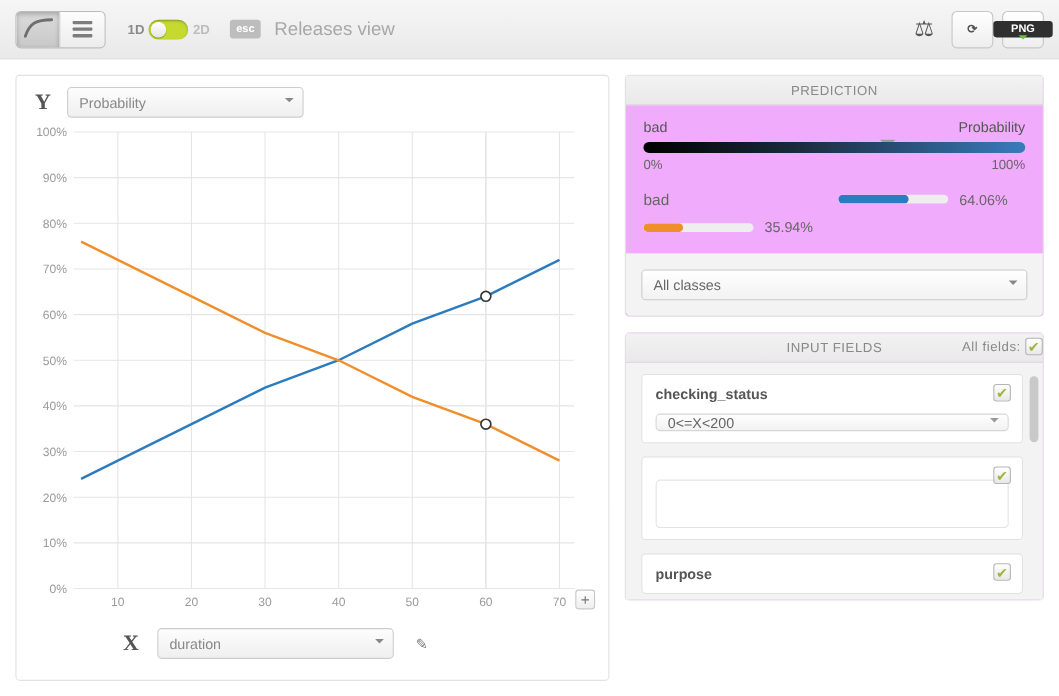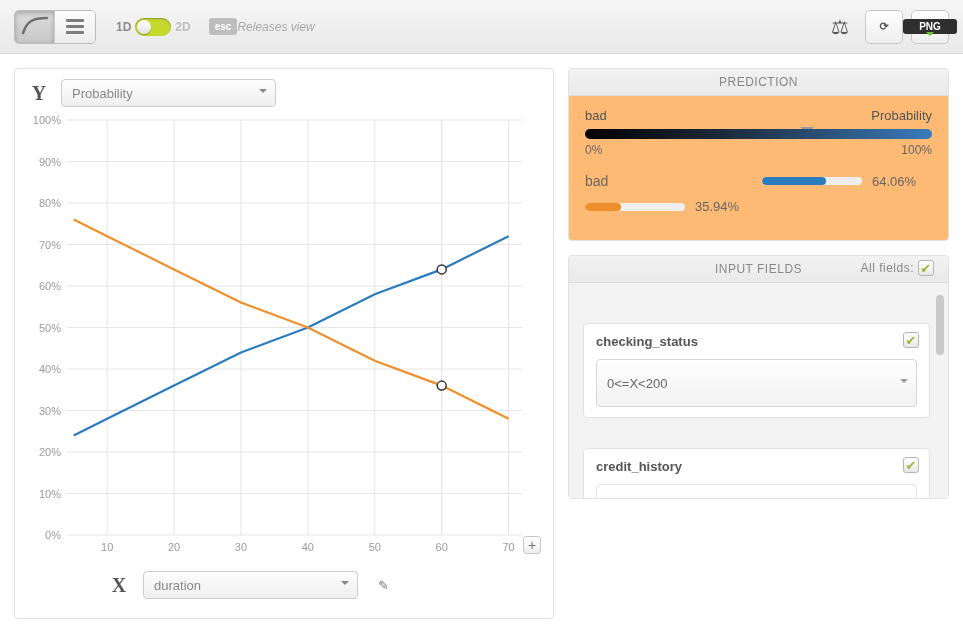--- a/index.html
+++ b/index.html
@@ -65,21 +65,21 @@
     position: absolute; left: 2px; top: 2px; width: 14px; height: 14px; border-radius: 50%;
     background: linear-gradient(#fff, #e5e5e5);
     box-shadow: 0 1px 1px rgba(0,0,0,.3);
   }
   .esc-key {
     display: inline-flex; align-items: center; justify-content: center;
     background: #bdbdbd; color: #fff; font-size: 10px; font-weight: 600;
     padding: 3px 6px; border-radius: 3px; margin-left: 18px;
   }
   .releases {
-    color: #a8a8a8; font-size: 12px; margin-left: 0; font-style: italic;
+    color: #a8a8a8; font-size: 17px; margin-left: 12px;
   }
   .toolbar-spacer { flex: 1; }
   .tool-btn {
     width: 38px; height: 34px; border: 1px solid #c7c7c7; border-radius: 5px;
     display: inline-flex; align-items: center; justify-content: center;
     background: linear-gradient(#ffffff,#eeeeee);
     cursor: pointer; margin-left: 8px;
     color: #555; font-weight: bold; font-size: 11px;
   }
   .png-icon { position: relative; background:#2f2f2f; color:#fff; border-radius:3px; padding:2px 16px; font-size:10px; }
@@ -104,21 +104,21 @@
   }
   .right-col {
     flex: 1;
     display: flex;
     flex-direction: column;
     gap: 14px;
   }
   .panel {
     border: 1px solid #e2e2e2;
     border-radius: 4px;
-    background: #fdba74;
+    background: #f0abfc;
   }
   .panel-header {
     background: linear-gradient(#f2f2f2,#e9e9e9);
     border-bottom: 1px solid #ddd;
     text-align: center;
     font-size: 12px;
     letter-spacing: .5px;
     color: #888;
     padding: 6px 10px;
     position: relative;
@@ -205,41 +205,41 @@
   .class-select-row {
     margin-top:16px; padding:14px; background:#f3f3f3;
     margin-left:-16px; margin-right:-16px; margin-bottom:-16px;
     border-top:1px solid #e5e5e5;
     border-bottom-left-radius:4px; border-bottom-right-radius:4px;
   }
   .class-select-row .select { flex: 0 0 240px; background:linear-gradient(#fff,#f2f2f2); color:#666; }
 
   
   .input-panel .panel-header { display:flex; justify-content:center; }
-  .all-fields { position:absolute; right:14px; top:4px; font-size:12px; color:#888; display:flex; align-items:center; gap:4px;}
+  .all-fields { position:absolute; right:0; top:4px; font-size:12px; color:#888; display:flex; align-items:center; gap:4px;}
   .check {
     width:16px; height:16px; border:1px solid #b5b5b5; border-radius:3px;
     background:linear-gradient(#fff,#e8e8e8); display:inline-flex; align-items:center; justify-content:center;
     color:#9db63a; font-size:13px; cursor:pointer;
   }
   .fields-scroll {
     height: 215px; overflow:hidden; position:relative;
     padding: 10px 18px 10px 14px; background:#f3f3f3;
   }
   .scroll-thumb {
     position:absolute; right:4px; top:12px; width:8px; height:60px; background:#c9c9c9; border-radius:4px;
   }
   .field-card {
     background:#fff; border:1px solid #e2e2e2; border-radius:4px;
-    padding:10px 12px; margin-bottom:12px; position:relative;margin-top:30px;
+    padding:10px 12px; margin-bottom:12px; position:relative;
   }
   .field-card .fname { font-weight:bold; font-size:13px; color:#555; }
   .field-card .check { position:absolute; right:10px; top:8px; }
   .field-input {
-    margin-top:10px; height:48px; border:1px solid #d6d6d6; border-radius:4px;
+    margin-top:10px; height:16px; border:1px solid #d6d6d6; border-radius:4px;
     background:linear-gradient(#fefefe,#f2f2f2);
     display:flex; align-items:center; justify-content:space-between; padding:0 26px 0 10px;
     color:#666; font-size:13px; position:relative;
   }
   .field-input::after {
     content:""; position:absolute; right:8px; top:50%; transform:translateY(-50%);
     border:4px solid transparent; border-top-color:#999;
   }
   .field-empty {
     margin-top:10px; height:44px; border:1px solid #e3e3e3; border-radius:4px; background:#fff;
@@ -386,20 +386,25 @@
               <span class="pct">64.06%</span>
             </div>
             <div class="cls-row">
               <div class="mini-bar">
                 <div class="fill-good" style="width:35.94%"></div>
               </div>
               <span class="pct">35.94%</span>
             </div>
           </div>
 
+        <div class="class-select-row">
+          <div class="select">
+            <span>All classes</span>
+          </div>
+        </div>
       </div>
     </div>
 
     <div class="panel input-panel">
       <div class="panel-header">
         <span>INPUT FIELDS</span>
         <div class="all-fields">
           <span>All fields:</span>
           <span class="check">✔</span>
         </div>
@@ -408,21 +413,20 @@
         <div class="scroll-thumb"></div>
         <div id="fields-list">
             <div class="field-card">
               <div class="fname">checking_status</div>
               <span class="check">✔</span>
               <div class="field-input">
                 <span>0&lt;=X&lt;200</span>
               </div>
             </div>
             <div class="field-card">
-              <div class="fname">credit_history</div>
               <span class="check">✔</span>
               <div class="field-empty"></div>
             </div>
             <div class="field-card">
               <div class="fname">purpose</div>
               <span class="check">✔</span>
             </div>
           </div>
       </div>
     </div>

